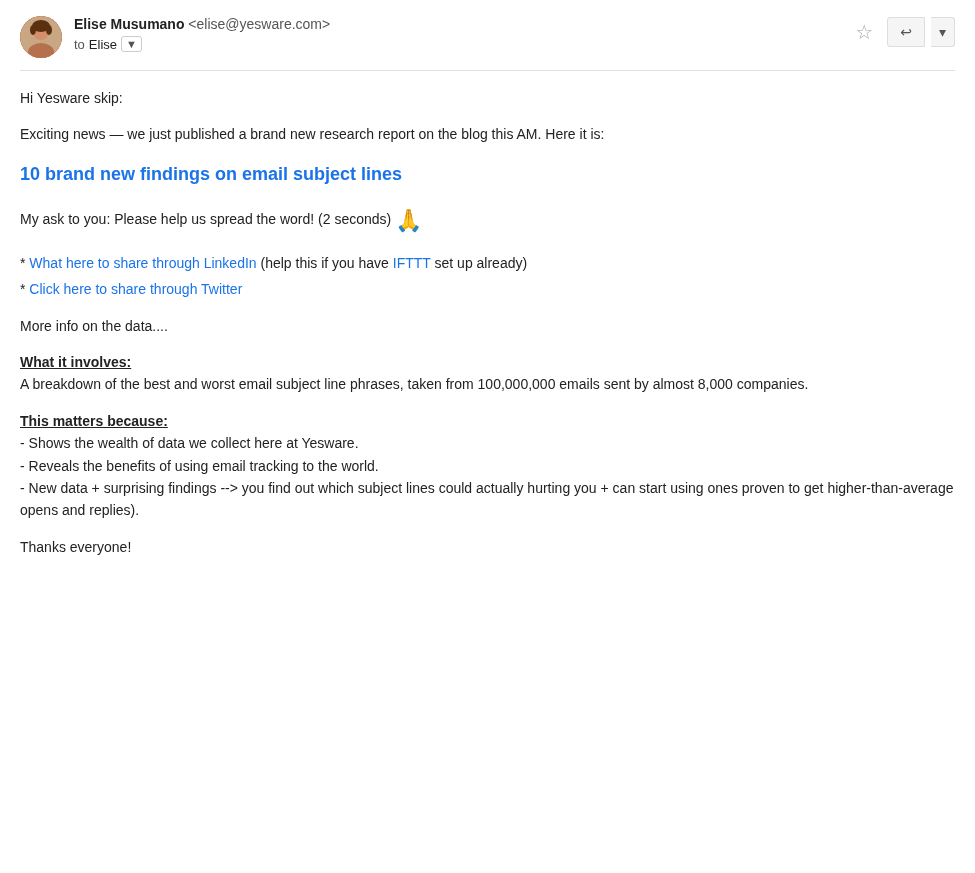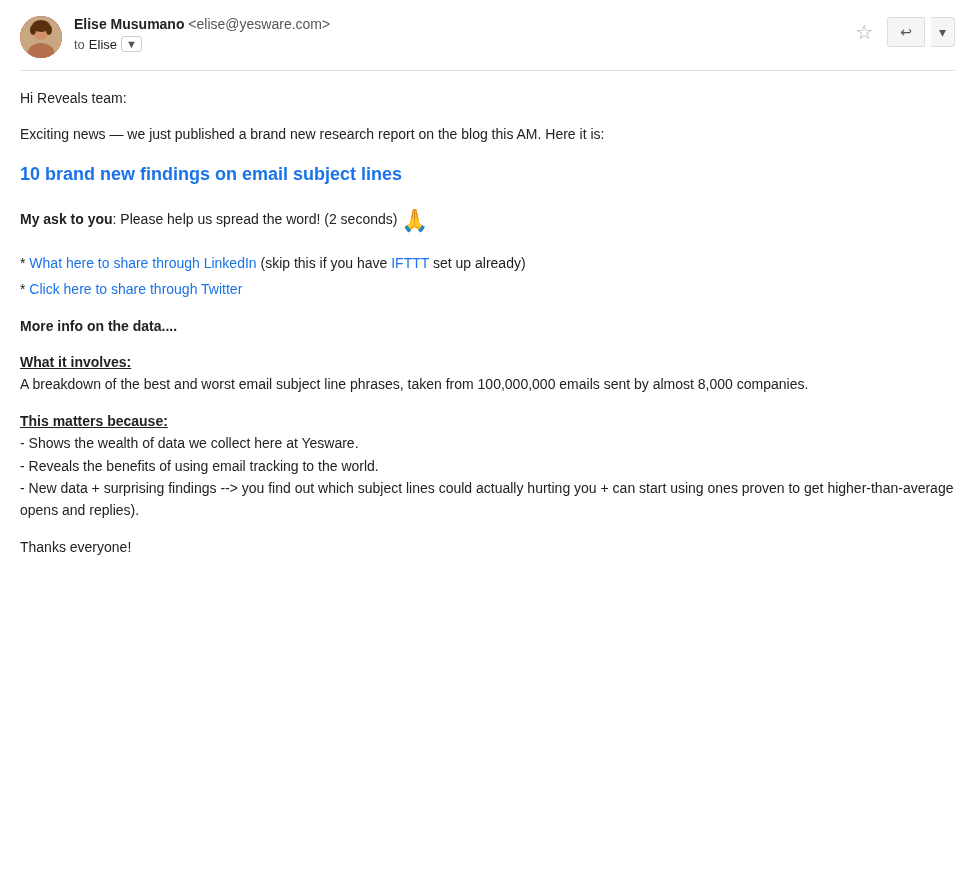--- a/index.html
+++ b/index.html
@@ -147,21 +147,21 @@
       margin-bottom: 14px;
     }
 
     .link-blue {
       color: #1a73e8;
       text-decoration: none;
       cursor: pointer;
     }
 
     .bold {
-      font-weight: bold;
+      font-weight: normal;
     }
 
     .bold-underline {
       font-weight: bold;
       text-decoration: underline;
     }
 
     .main-link {
       color: #1a73e8;
       font-weight: bold;
@@ -225,34 +225,34 @@
 
     <div class="header-actions">
       <button class="star-btn">☆</button>
       <button class="reply-btn">↩</button>
       <button class="more-btn">▾</button>
     </div>
   </div>
 
   <div class="email-body">
 
-    <p>Hi Reveals team:</p>
+    <p>Hi Yesware skip:</p>
 
     <p>Exciting news — we just published a brand new research report on the blog this AM. Here it is:</p>
 
     <a class="main-link">10 brand new findings on email subject lines</a>
 
     <p>
       <span class="bold">My ask to you</span><span>: Please help us spread the word! (2 seconds)</span>
       <span class="praying-emoji">🙏</span>
     </p>
 
     <div class="share-links">
       <div class="share-line">
-        <span>* </span><a class="link-blue">What here to share through LinkedIn</a><span> (skip this if you have </span><a class="link-blue">IFTTT</a><span> set up already)</span>
+        <span>* </span><a class="link-blue">What here to share through LinkedIn</a><span> (help this if you have </span><a class="link-blue">IFTTT</a><span> set up already)</span>
       </div>
       <div class="share-line">
         <span>* </span><a class="link-blue">Click here to share through Twitter</a>
       </div>
     </div>
 
     <p>
       <span class="bold">More info on the data....</span>
     </p>
 

